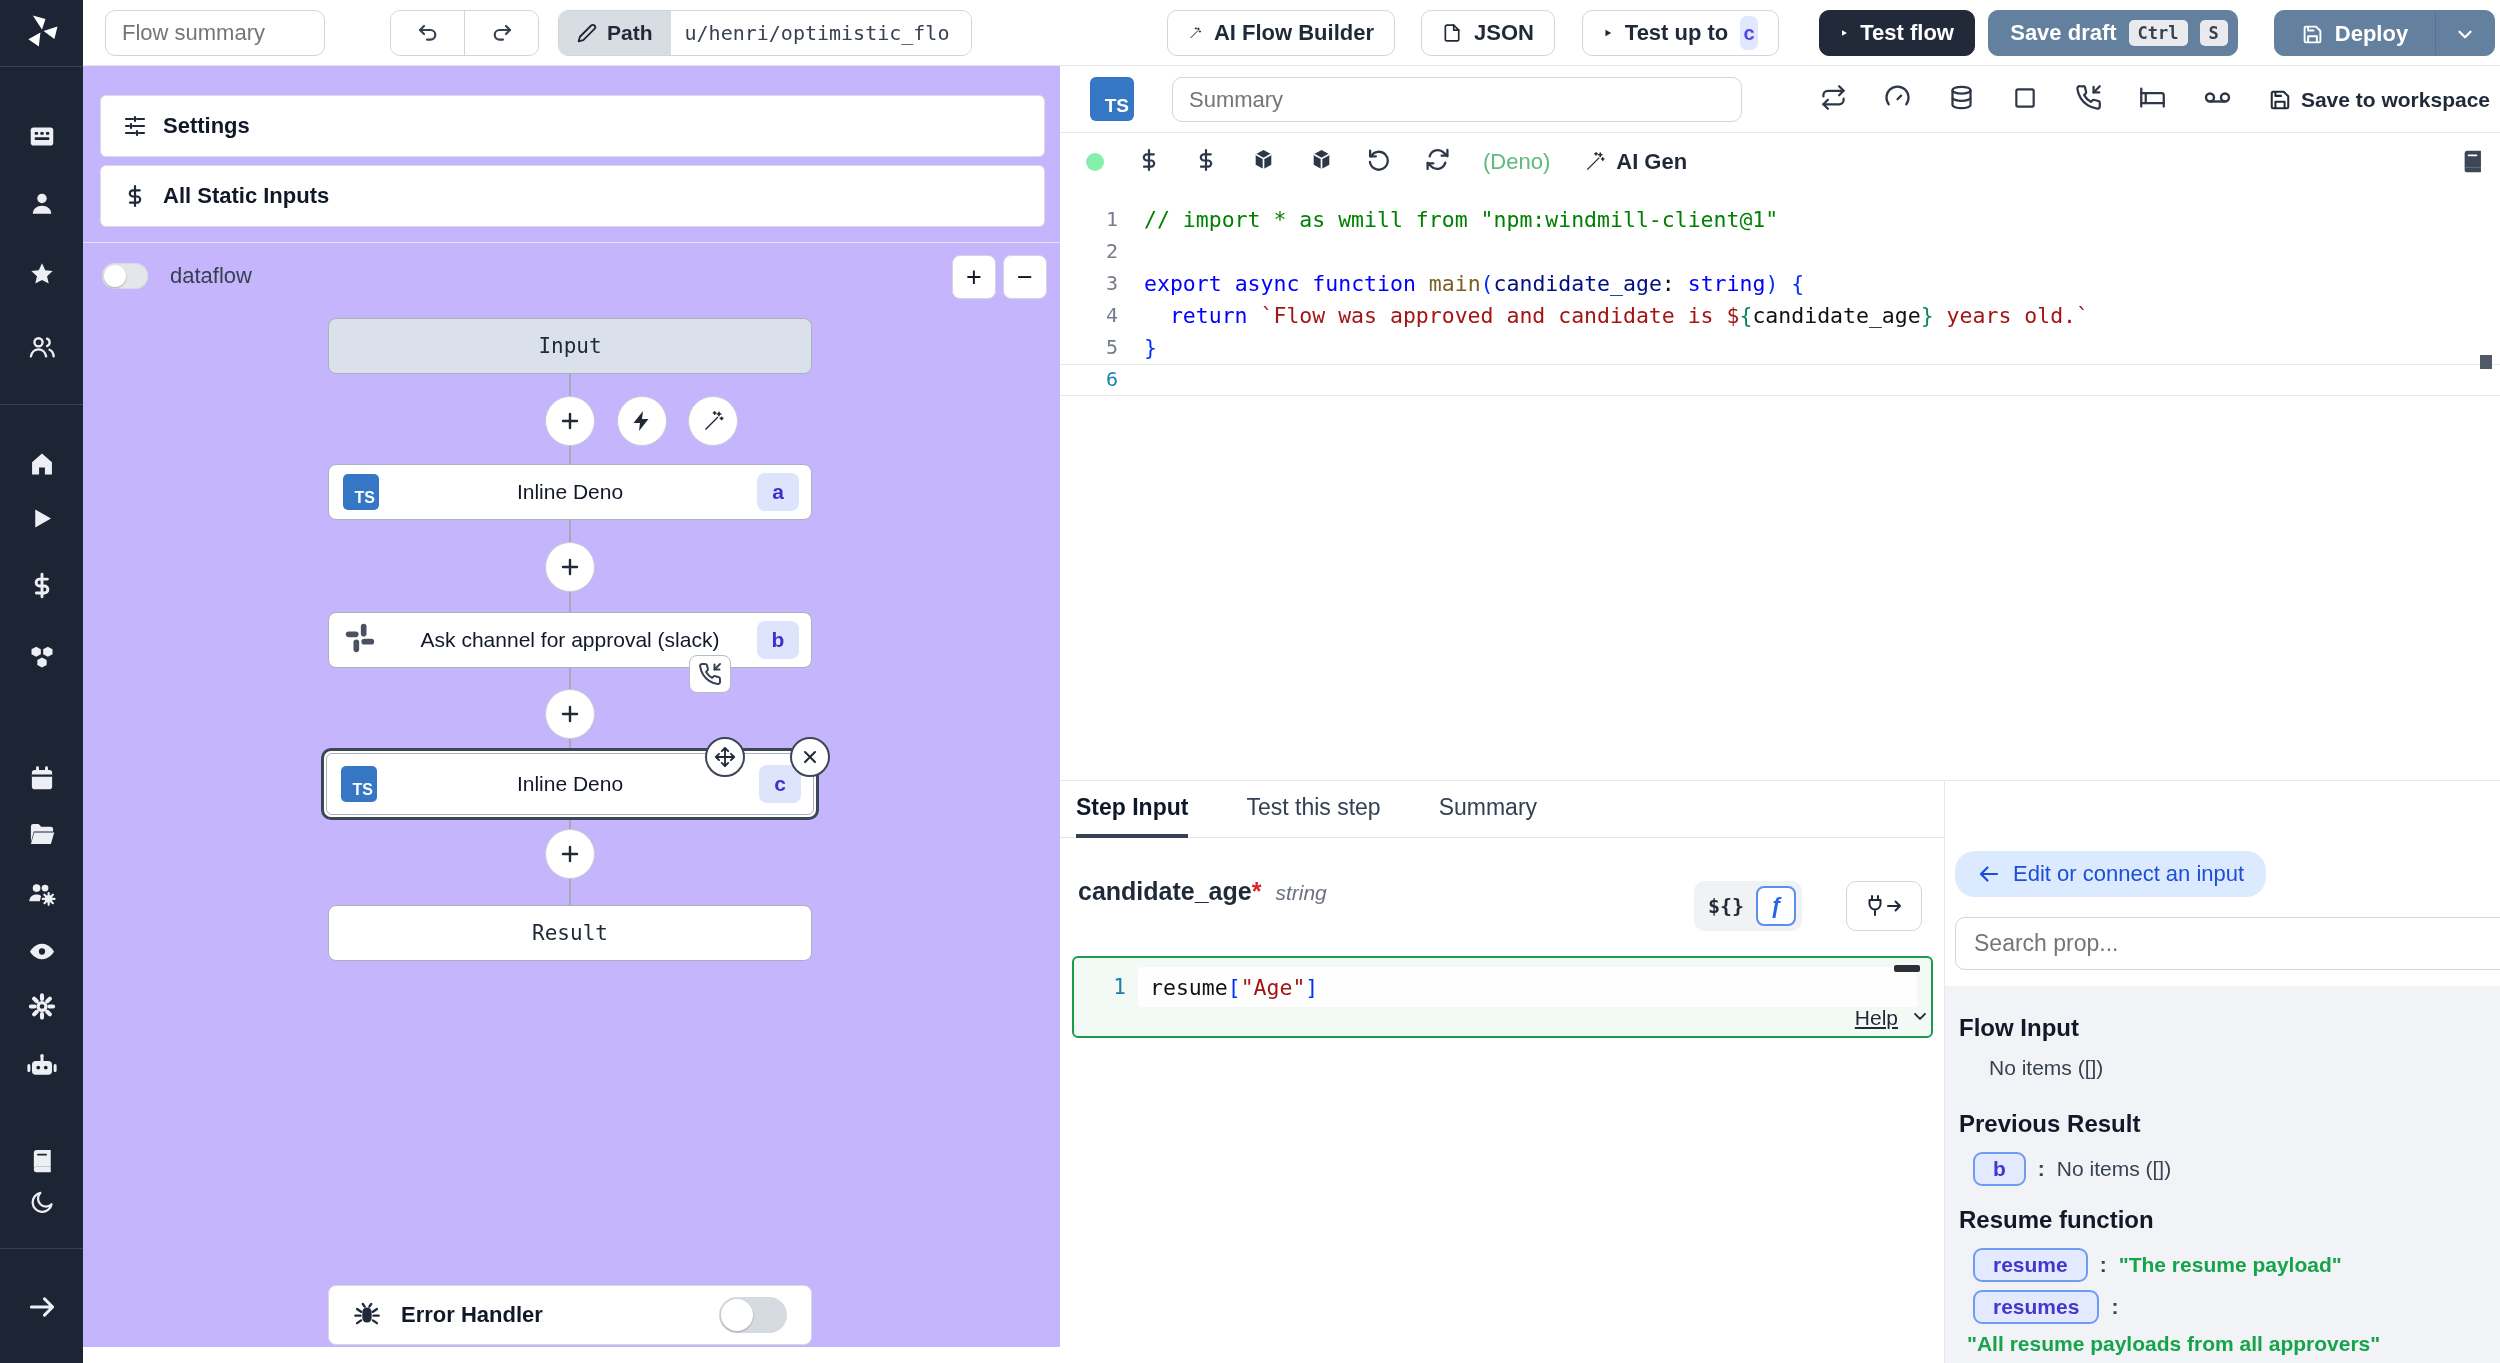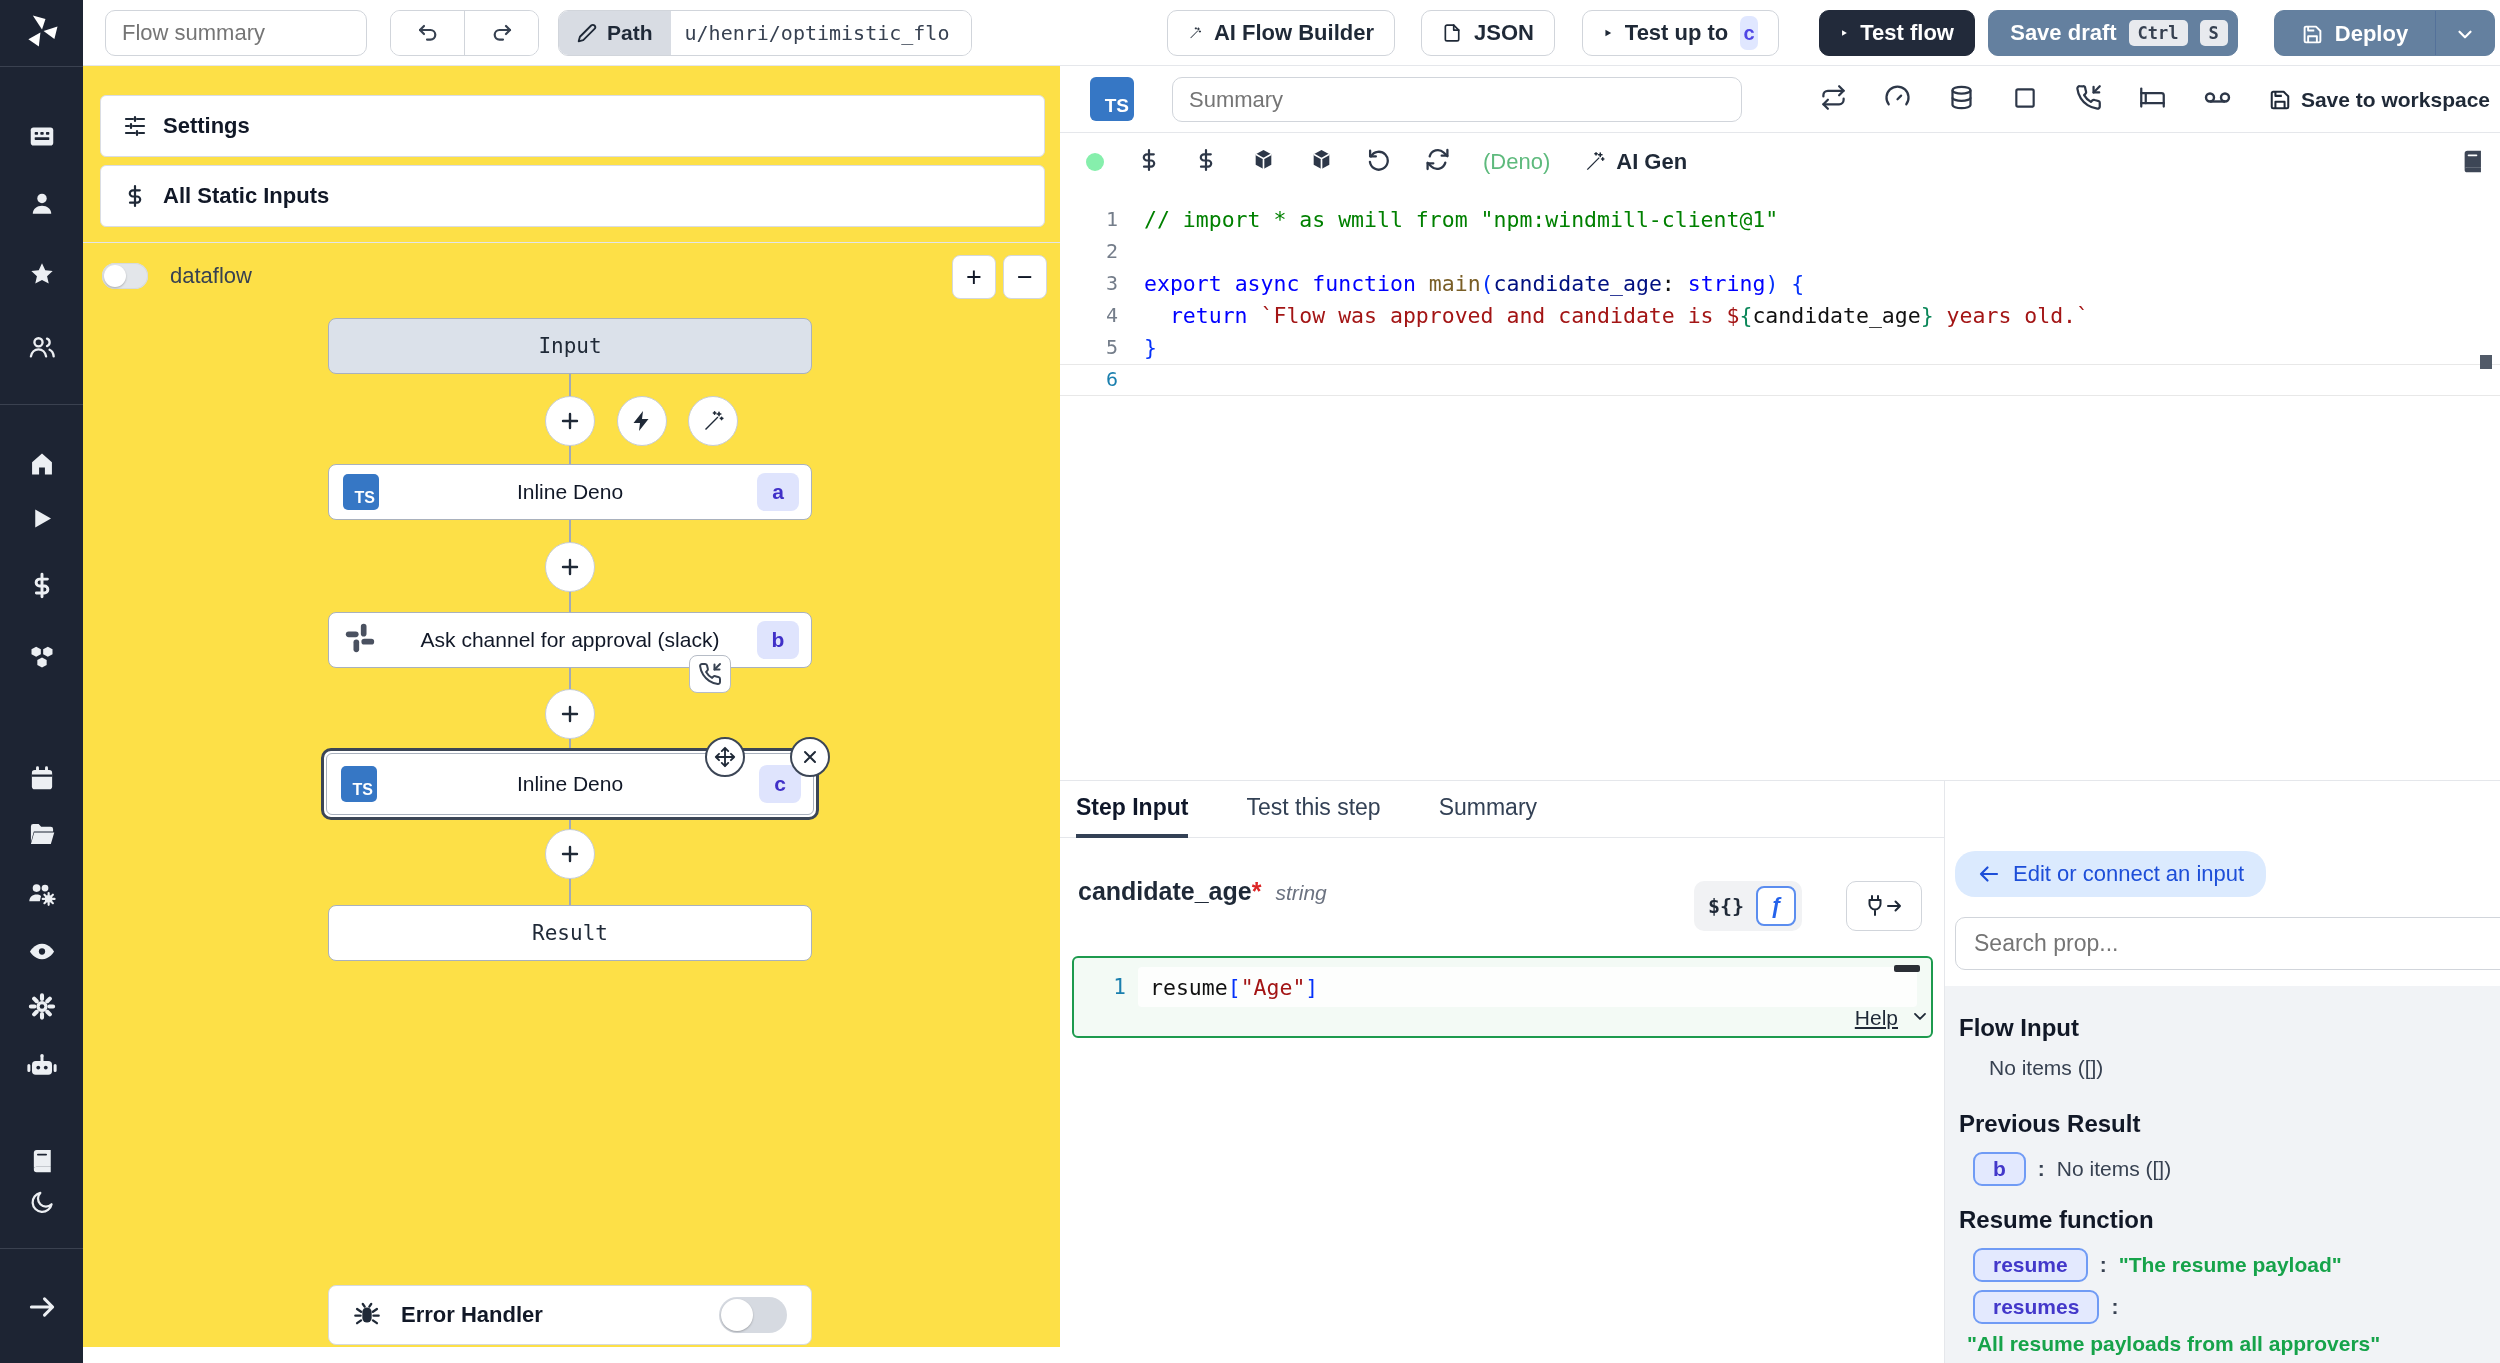--- a/index.html
+++ b/index.html
@@ -22,21 +22,21 @@
   .chip-left{display:flex;align-items:center;gap:10px;background:#d8dce3;color:#1f2937;font-weight:700;font-size:21px;padding:0 18px}
   .chip-input{border:none;outline:none;width:300px;font:20px "DejaVu Sans Mono",monospace;color:#374151;padding:0 14px}
   .tb-btn{display:flex;align-items:center;justify-content:center;gap:12px;height:46px;border-radius:10px;font-size:22px;font-weight:600;border:1px solid #d1d5db;background:#fff;color:#1f2937;padding:0 20px;white-space:nowrap}
   .tb-dark{background:#222a3a;border-color:#222a3a;color:#fff}
   .tb-steel{background:#64809f;border-color:#64809f;color:#fff}
   .badge-c{background:#e0e7ff;color:#4f46e5;font-weight:700;border-radius:7px;width:36px;height:34px;display:flex;align-items:center;justify-content:center;font-size:20px}
   .kbd{background:#e8eaee;color:#374151;border-radius:5px;font:700 17px "DejaVu Sans Mono",monospace;padding:3px 9px}
   .deploy-sep{width:1px;height:46px;background:#54719a}
 
   
-  .flowpanel{position:absolute;left:83px;top:66px;width:1077px;bottom:16px;background:#fde047;border-right:1px solid #d8dce2;overflow:hidden}
+  .flowpanel{position:absolute;left:83px;top:66px;width:1077px;bottom:16px;background:#c4b5fd;border-right:1px solid #d8dce2;overflow:hidden}
   .fp-bar{position:absolute;left:17px;width:945px;height:62px;background:#fff;border:1px solid #dadde3;border-radius:6px;display:flex;align-items:center;gap:16px;padding:0 22px;font-size:22px;font-weight:700;color:#111827}
   .fp-div{position:absolute;left:0;right:0;top:176px;height:1px;background:#e2e5ea}
   .toggle-sm{width:46px;height:26px;border-radius:13px;background:#e3e6ea;position:relative;box-shadow:inset 0 0 0 1px #d6dade}
   .toggle-sm .knob{position:absolute;left:2px;top:2px;width:22px;height:22px;border-radius:50%;background:#fff;box-shadow:0 1px 2px rgba(0,0,0,.25)}
   .zoombtn{position:absolute;width:44px;height:44px;background:#fff;border:1px solid #d3d7dd;border-radius:8px;font-size:27px;color:#111827;display:flex;align-items:center;justify-content:center}
   .gline{position:absolute;left:486px;top:306px;width:2px;height:535px;background:#a2aab6;z-index:1}
   .gnode{position:absolute;left:245px;width:484px;height:56px;background:#fff;border:1px solid #a9b1bd;border-radius:8px;display:flex;align-items:center;justify-content:center;z-index:2}
   .gnode .mono{font:21px "DejaVu Sans Mono",monospace;color:#1f2937}
   .nlabel{font-size:21px;color:#111827}
   .nbadge{position:absolute;right:12px;top:50%;transform:translateY(-50%);background:#dfe4fd;color:#4030c8;font-weight:700;font-size:21px;border-radius:8px;width:42px;height:38px;display:flex;align-items:center;justify-content:center}
@@ -203,21 +203,21 @@
     <span class="sb-i" style="top:1189px"><svg width="27" height="27" viewBox="0 0 24 24" fill="none" stroke="currentColor" stroke-width="2" stroke-linecap="round" stroke-linejoin="round">
           <path d="M20.5 13.5A8.5 8.5 0 1 1 10.5 3.5a7 7 0 0 0 10 10z"></path>
         </svg></span>
     <div class="sb-div" style="top:1248px"></div>
     <span class="sb-i" style="top:1292px"><svg width="30" height="30" viewBox="0 0 24 24" fill="none" stroke="currentColor" stroke-width="2.4" stroke-linecap="round" stroke-linejoin="round">
           <path d="M3.5 12h17M14 5.5 20.5 12 14 18.5"></path>
         </svg></span>
   </nav>
 
   <header class="topbar">
-    <div class="tb-abs" style="left:22px;width:262px">
+    <div class="tb-abs" style="left:22px;width:220px">
       <input class="tb-input" placeholder="Flow summary" style="">
     </div>
     <div class="tb-abs" style="left:307px">
       <div class="grp">
         <span class="gbtn">
             <svg width="24" height="24" viewBox="0 0 24 24" fill="none" stroke="currentColor" stroke-width="2.2" stroke-linecap="round" stroke-linejoin="round">
               <path d="M8 5 4 9l4 4"></path>
               <path d="M4 9h10.5a4.8 4.8 0 0 1 0 9.6H11"></path>
             </svg>
           </span>

